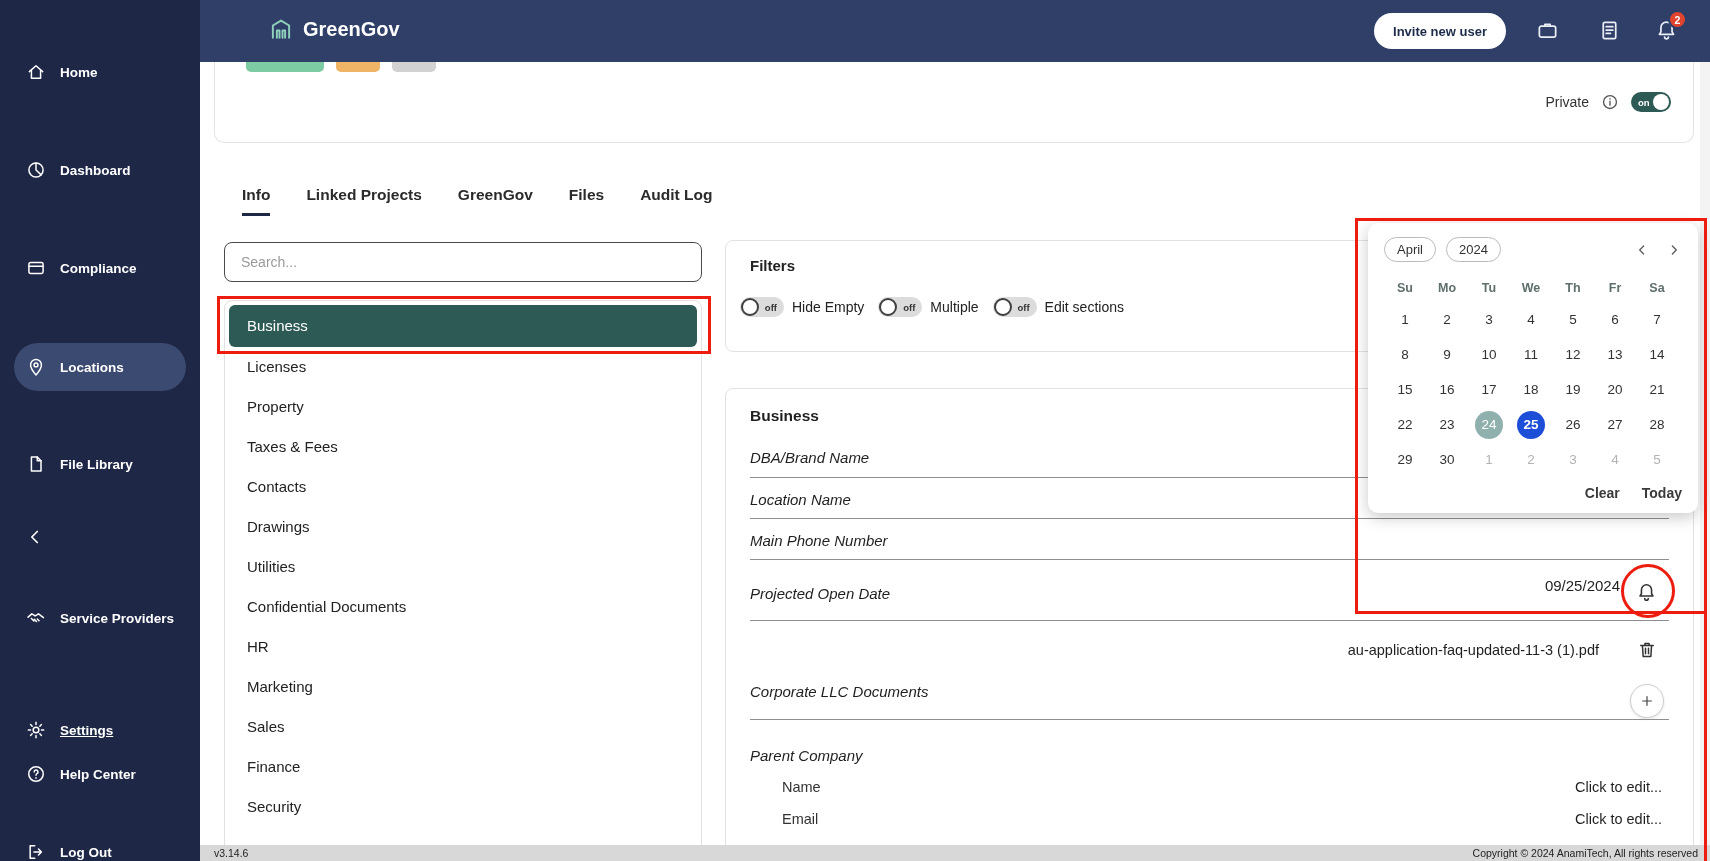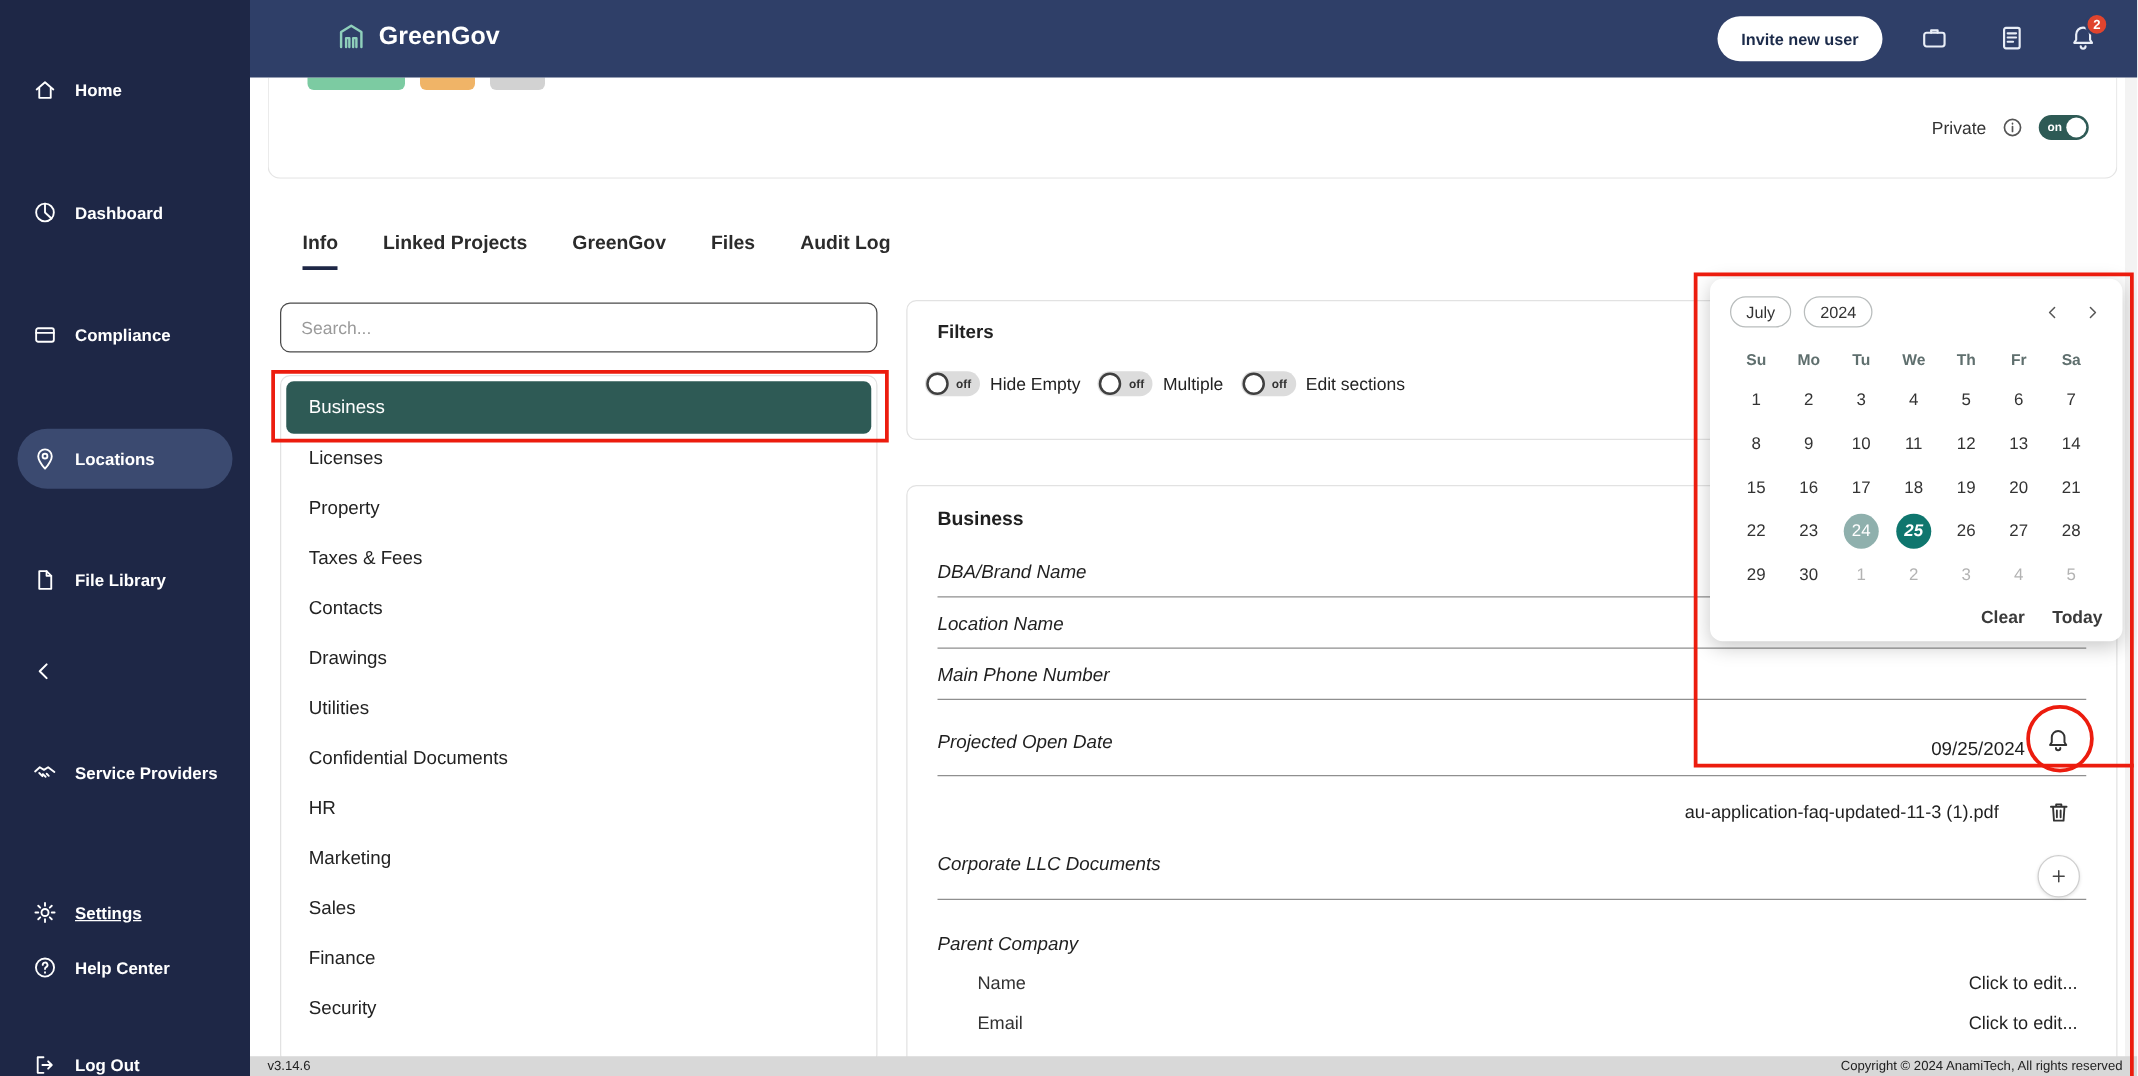--- a/index.html
+++ b/index.html
@@ -113,21 +113,21 @@
   .dp-pill.month{ margin-right:10px; }
   .dp-nav{ margin-left:auto; display:flex; gap:16px; color:#555; }
   .dp-nav .icon{ cursor:pointer; }
   .dp-grid{ display:grid; grid-template-columns:repeat(7,42px); margin-top:12px; }
   .cal-h{ height:28px; display:flex; align-items:center; justify-content:center;
           font-size:12.5px; font-weight:700; color:#5f6f6e; }
   .cal-cell{ height:35px; display:flex; align-items:center; justify-content:center;
              font-size:13.5px; color:#333; cursor:pointer; }
   .daynum{ width:28px; height:28px; border-radius:50%; display:flex; align-items:center; justify-content:center; }
   .cal-cell.range .daynum{ background:#8fb0ad; color:#fff; }
-  .cal-cell.selected .daynum{ background:#0f766e; color:#fff; font-weight:600;font-style:italic; }
+  .cal-cell.selected .daynum{ background:#1d4ed8; color:#fff; font-weight:600; }
   .cal-cell.muted{ color:#b3b3b3; }
   .dp-actions{ display:flex; justify-content:flex-end; gap:22px; margin-top:8px;
                font-size:14px; font-weight:700; color:#3a3a3a; }
   .dp-actions span{ cursor:pointer; }
 
   
   .anno{ position:absolute; border:3px solid #ec1c0e; pointer-events:none; z-index:30; }
   .anno-business{ left:217px; top:296px; width:494px; height:58px; }
   .anno-picker{ left:1355px; top:218px; width:352px; height:396px; }
   .anno-bell{ left:1621px; top:564px; width:54px; height:54px; border-radius:50%; }
@@ -352,21 +352,21 @@
     <div class="f-label" style="top:60px">DBA/Brand Name</div>
     <div class="f-line" style="top:88px"></div>
 
     <div class="f-label" style="top:102px">Location Name</div>
     <div class="f-line" style="top:129px"></div>
 
     <div class="f-label" style="top:143px">Main Phone Number</div>
     <div class="f-line" style="top:170px"></div>
 
     <div class="f-label" style="top:196px">Projected Open Date</div>
-    <div class="f-value" style="top:202px; right:73px">09/25/2024</div>
+    <div class="f-value" style="top:188px; right:73px">09/25/2024</div>
     <span class="form-ic icon" style="top:193px; right:36px" id="ic-bell-form">
         <svg viewBox="0 0 24 24" width="21" height="21" fill="none" stroke="currentColor" stroke-width="1.8" stroke-linecap="round" stroke-linejoin="round">
           <path d="M12 3.2a5.8 5.8 0 0 0-5.8 5.8v4.4L4.6 16h14.8l-1.6-2.6V9A5.8 5.8 0 0 0 12 3.2Z"></path>
           <path d="M10 18.8a2 2 0 0 0 4 0"></path>
         </svg>
       </span>
     <div class="f-line" style="top:231px"></div>
 
     <div class="edit-val" style="top:253px; right:94px">au-application-faq-updated-11-3 (1).pdf</div>
     <span class="form-ic icon" style="top:251px; right:36px" id="ic-trash">
@@ -387,21 +387,21 @@
 
     <div class="f-label" style="top:358px">Parent Company</div>
     <div class="sub-label" style="top:390px">Name</div>
     <div class="edit-val" style="top:390px">Click to edit...</div>
     <div class="sub-label" style="top:422px">Email</div>
     <div class="edit-val" style="top:422px">Click to edit...</div>
   </section>
 
   <div class="datepicker">
     <div class="dp-head">
-      <span class="dp-pill month">July</span>
+      <span class="dp-pill month">April</span>
       <span class="dp-pill">2024</span>
       <span class="dp-nav">
         <span class="icon" id="dp-prev">
             <svg viewBox="0 0 24 24" width="16" height="16" fill="none" stroke="currentColor" stroke-width="1.8" stroke-linecap="round" stroke-linejoin="round">
               <path d="M14.5 6l-6 6 6 6"></path>
             </svg>
           </span>
         <span class="icon" id="dp-next">
             <svg viewBox="0 0 24 24" width="16" height="16" fill="none" stroke="currentColor" stroke-width="1.8" stroke-linecap="round" stroke-linejoin="round">
               <path d="M9.5 6l6 6-6 6"></path>

